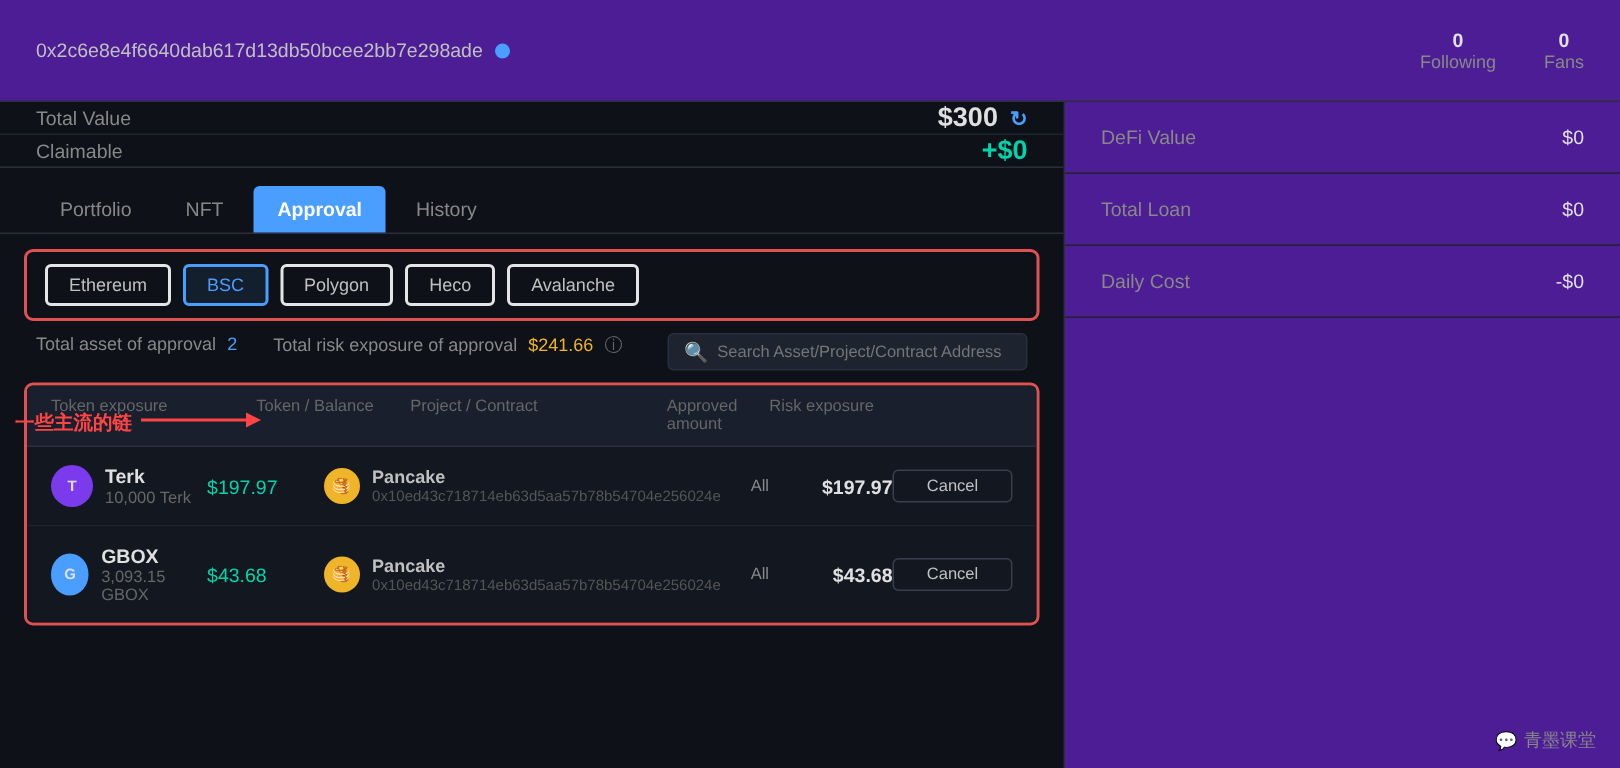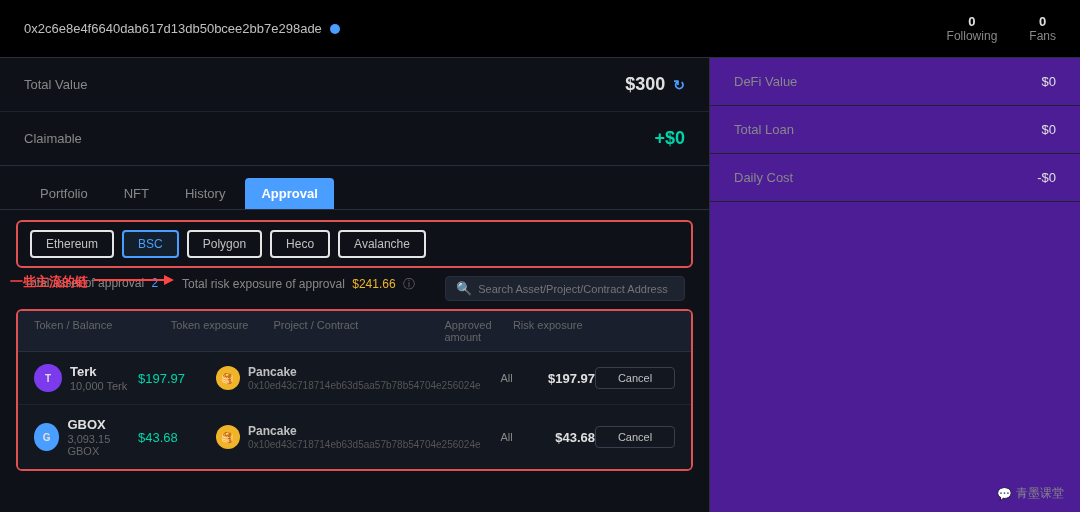--- a/index.html
+++ b/index.html
@@ -9,26 +9,26 @@
       font-family: -apple-system, BlinkMacSystemFont, 'Segoe UI', sans-serif;
       font-size: 13px;
       width: 1080px;
       height: 512px;
       overflow: hidden;
       position: relative;
     }
 
     
     .header {
-      background: #000000;
+      background: #4c1d95;
       display: flex;
       align-items: center;
       justify-content: space-between;
       padding: 0 24px;
-      height: 58px;
+      height: 68px;
       border-bottom: 1px solid #2a2f3e;
     }
     .header-left { flex: 1; }
     .wallet-address {
       display: flex;
       align-items: center;
       gap: 8px;
       color: #c0c0c0;
       font-size: 13px;
     }
@@ -72,21 +72,21 @@
     }
 
     
     .summary-cards {
       border-bottom: 1px solid #2a2f3e;
     }
     .summary-row {
       display: flex;
       align-items: center;
       justify-content: space-between;
-      padding: 16px 24px;
+      padding: 0 24px;
       border-bottom: 1px solid #1e2330;
     }
     .summary-row:last-child { border-bottom: none; }
     .summary-label {
       color: #888;
       font-size: 13px;
     }
     .summary-value {
       font-size: 18px;
       font-weight: 600;
@@ -302,22 +302,22 @@
       </div>
       <div class="summary-row">
         <span class="summary-label">Claimable</span>
         <span class="summary-value green">+$0</span>
       </div>
     </div>
 
     <div class="tabs">
       <div class="tab">Portfolio</div>
       <div class="tab">NFT</div>
+      <div class="tab active">Approval</div>
       <div class="tab">History</div>
-      <div class="tab active">Approval</div>
     </div>
 
     <div style="margin: 10px 16px 0 16px; border: 2px solid #e05252; border-radius: 6px; padding: 8px 12px; display: flex; gap: 8px;">
       <button class="chain-btn">Ethereum</button>
       <button class="chain-btn active">BSC</button>
       <button class="chain-btn">Polygon</button>
       <button class="chain-btn">Heco</button>
       <button class="chain-btn">Avalanche</button>
     </div>
 
@@ -334,22 +334,22 @@
         </span>
       </div>
       <div class="search-box">
         <span style="color:#666;">🔍</span>
         <input type="text" placeholder="Search Asset/Project/Contract Address" style="">
       </div>
     </div>
 
     <div style="margin: 0 16px 8px 16px; border: 2px solid #e05252; border-radius: 6px; overflow: hidden;">
       <div class="table-header">
+        <span>Token exposure</span>
         <span>Token / Balance</span>
-        <span>Token exposure</span>
         <span>Project / Contract</span>
         <span>Approved amount</span>
         <span>Risk exposure</span>
         <span></span>
       </div>
 
       <div class="table-row">
         <div class="token-icon-wrap">
           <div class="token-icon" style="background: #7c3aed;">T</div>
           <div class="token-info">

